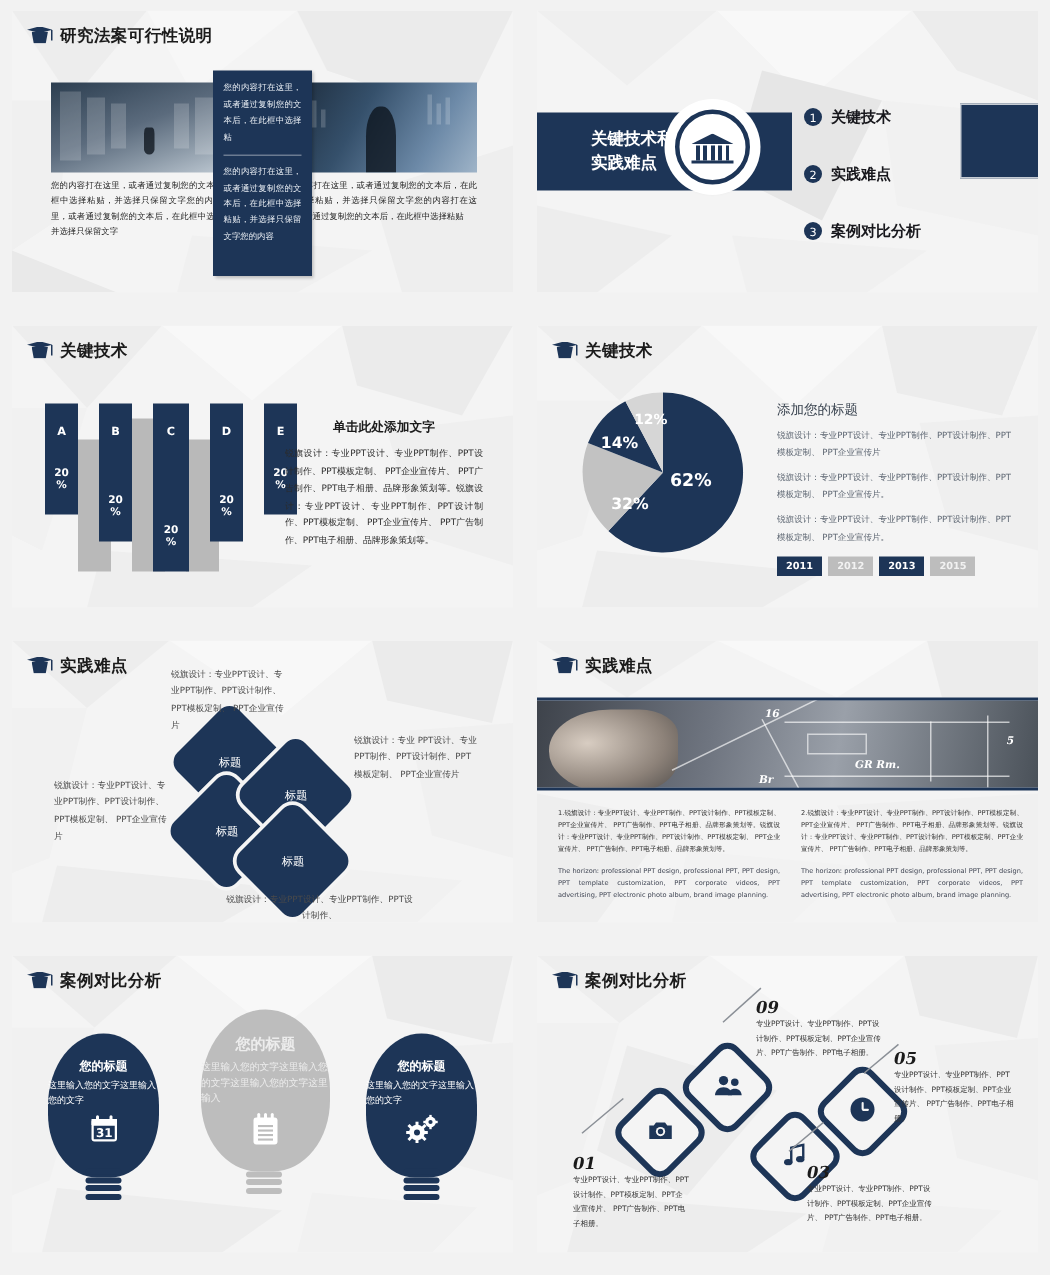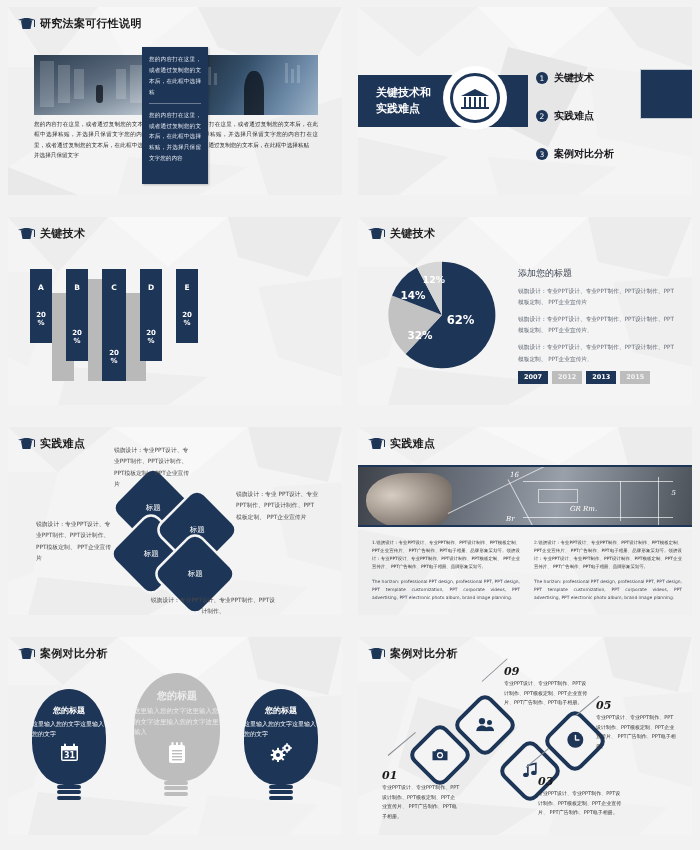--- a/index.html
+++ b/index.html
@@ -70,21 +70,21 @@
     position: absolute; left: 134px; top: 40px; width: 66px; height: 137px;
     background: #1d3557; padding: 7px 7px 6px 7px;
     box-shadow: 1px 1px 2px rgba(0,0,0,.22);
   }
   .s1-center p { font-size: 5.6px; line-height: 1.95; color: #e8edf3; text-align: justify; }
   .s1-center .divider { height: 1px; background: rgba(255,255,255,.35); margin: 5px 0 6px; }
 
   
   .s2-band {
     position: absolute; left: 0; top: 68px; width: 170px; height: 52px;
-    background: #1d3557; display: flex; align-items: center; padding-left: 18px;
+    background: #1d3557; display: flex; align-items: center; padding-left: 36px;
   }
   .s2-band span { color: #fff; font-size: 11px; font-weight: bold; line-height: 1.45; }
   .s2-seal {
     position: absolute; left: 88px; top: 62px; width: 58px; height: 58px;
     border-radius: 50%; background: #fff;
     box-shadow: 0 0 0 3px #fff, 0 1px 3px rgba(0,0,0,.25);
     display: flex; align-items: center; justify-content: center;
   }
   .s2-seal .ring {
     width: 50px; height: 50px; border-radius: 50%;
@@ -155,21 +155,21 @@
   
   .s6-photo {
     position: absolute; left: 0; top: 38px; width: 334px; height: 62px;
     background: linear-gradient(100deg,#3e434b 0%,#6f7580 35%,#9aa0a9 60%,#4a5159 100%);
     border-top: 2px solid #1d3557; border-bottom: 2px solid #1d3557; overflow: hidden;
   }
   .s6-photo .ln { position: absolute; background: rgba(255,255,255,.65); height: 1px; }
   .s6-photo .hand { position: absolute; left: 8px; top: 6px; width: 86px; height: 56px;
     background: radial-gradient(ellipse at 30% 40%, #d8cdc2 0%, #8d8279 60%, #4d4a48 100%);
     border-radius: 48% 30% 40% 50%; }
-  .s6-photo .mark { position: absolute; color: #fff; font-size: 7px; font-family: "DejaVu Serif", serif; font-style: italic; }
+  .s6-photo .mark { position: absolute; color: #fff; font-size: 7px; font-family: "DejaVu Serif", serif; font-style: italic; font-weight: bold; }
   .s6-cols { position: absolute; top: 112px; left: 14px; display: flex; gap: 14px; width: 310px; }
   .s6-col { width: 148px; }
   .s6-col p { font-size: 4.4px; line-height: 1.85; color: #333; text-align: justify; }
   .s6-col p.en { margin-top: 6px; color: #404654; }
 
   
   .bulb { position: absolute; width: 74px; height: 124px; }
   .bulb .glass {
     position: absolute; left: 0; top: 0; width: 74px; height: 96px; border-radius: 50% 50% 44% 44%;
     display: flex; flex-direction: column; align-items: center; padding-top: 16px;
@@ -351,20 +351,24 @@
         <span class="bar" style="left:110px; width:22px; height:92px;">
           <span class="l">D</span>
           <span class="v">20<br>%</span>
         </span>
         <span class="bar" style="left:146px; width:22px; height:74px;">
           <span class="l">E</span>
           <span class="v">20<br>%</span>
         </span>
       </div>
 
+      <div class="s3-right">
+        <div class="s3-h">单击此处添加文字</div>
+        <div class="s3-p">锐旗设计：专业PPT设计、专业PPT制作、PPT设计制作、PPT模板定制、 PPT企业宣传片、 PPT广告制作、PPT电子相册、品牌形象策划等。锐旗设计：专业PPT设计、专业PPT制作、PPT设计制作、PPT模板定制、 PPT企业宣传片、 PPT广告制作、PPT电子相册、品牌形象策划等。</div>
+      </div>
     </div>
   </div>
 
   <div class="slide">
     <div class="canvas">
       <svg class="poly" viewBox="0 0 334 188" preserveAspectRatio="none">
         <polygon points="0,0 110,0 55,50" fill="#eeeeee"></polygon>
         <polygon points="110,0 230,0 170,55" fill="#f8f8f8"></polygon>
         <polygon points="230,0 334,0 310,60 240,45" fill="#ececec"></polygon>
         <polygon points="0,50 55,50 30,140 0,150" fill="#f1f1f1"></polygon>
@@ -396,21 +400,21 @@
           <text x="43" y="22" font-size="8" font-weight="bold" fill="#ffffff" text-anchor="middle">12%</text>
         </svg>
       </div>
 
       <div class="s4-right">
         <div class="s4-h">添加您的标题</div>
         <div class="s4-p">锐旗设计：专业PPT设计、专业PPT制作、PPT设计制作、PPT模板定制、 PPT企业宣传片</div>
         <div class="s4-p">锐旗设计：专业PPT设计、专业PPT制作、PPT设计制作、PPT模板定制、 PPT企业宣传片。</div>
         <div class="s4-p">锐旗设计：专业PPT设计、专业PPT制作、PPT设计制作、PPT模板定制、 PPT企业宣传片。</div>
         <div class="years">
-          <span class="yr on">2007</span>
+          <span class="yr on">2011</span>
           <span class="yr off">2012</span>
           <span class="yr on">2013</span>
           <span class="yr off">2015</span>
         </div>
       </div>
     </div>
   </div>
 
   <div class="slide">
     <div class="canvas">

